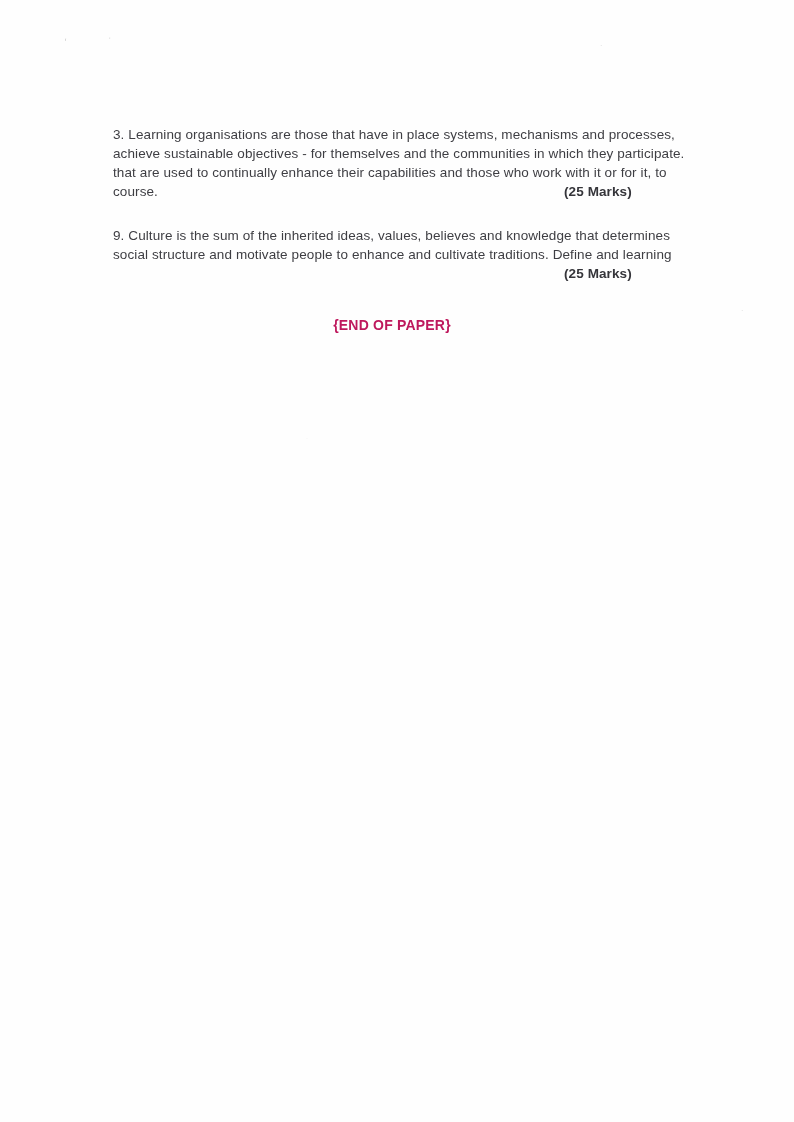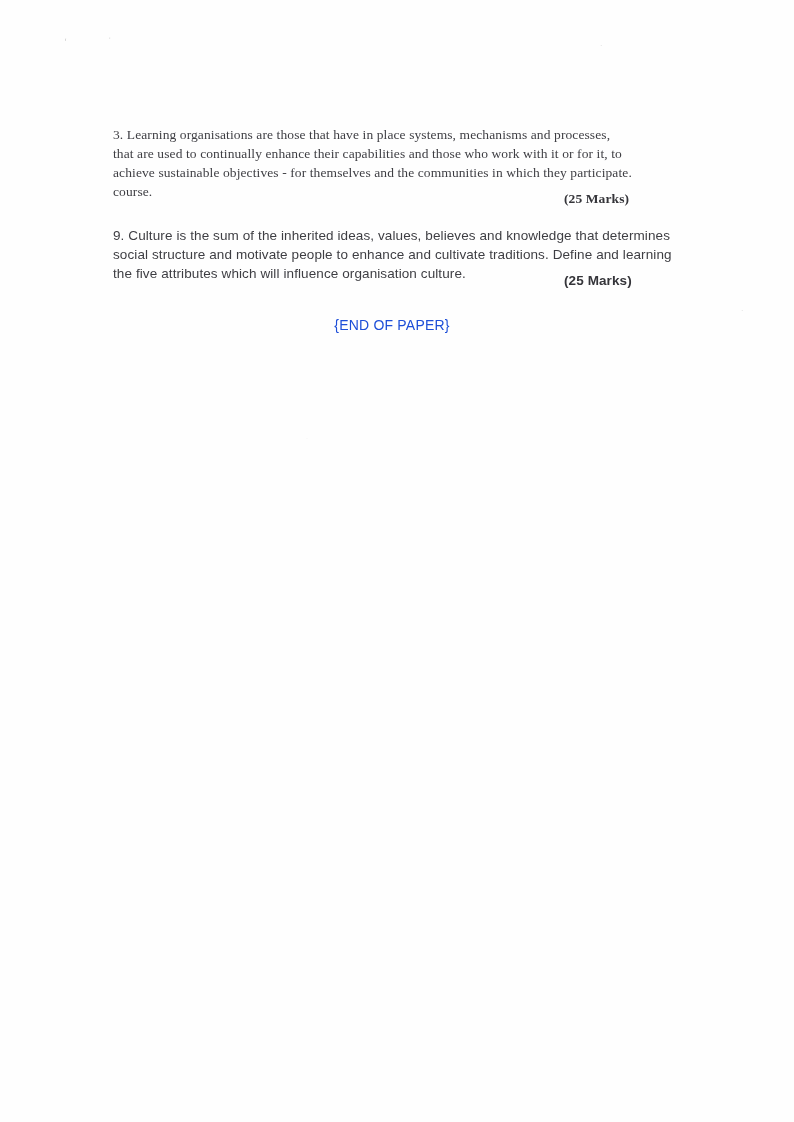--- a/index.html
+++ b/index.html
@@ -23,48 +23,47 @@
   }
   .q-block {
     position: absolute;
     left: 113px;
     width: 600px;
     font-size: 13.5px;
     line-height: 19px;
     color: #3e3e43;
     letter-spacing: 0.1px;
   }
-  .q3 { top: 125px; font-family: Liberation Serif, serif; }
+  .q3 { top: 125px; }
   .q4 { top: 226px; }
   .q-line {
     white-space: nowrap;
     height: 19px;
   }
   .q-lastline {
     position: relative;
     white-space: nowrap;
     height: 19px;
   }
   .marks {
     position: absolute;
     left: 451px;
     top: 0;
     font-weight: bold;
     color: #35353a;
-    margin-top: 7px;
   }
   .end-of-paper {
     position: absolute;
     left: 0;
     top: 317px;
     width: 784px;
     text-align: center;
     font-size: 14px;
-    font-weight: normal;
-    color: #1d4ed8;
+    font-weight: bold;
+    color: #be185d;
     letter-spacing: 0.2px;
   }
   
   .speck {
     position: absolute;
     color: #9a9a9a;
     opacity: 0.55;
     font-size: 9px;
     line-height: 9px;
   }
@@ -80,32 +79,31 @@
 <div class="scan-page">
 
   <span class="speck speck-1">ʻ</span>
   <span class="speck speck-2">ʹ</span>
   <span class="speck speck-3">·</span>
   <span class="speck speck-4">·</span>
   <span class="speck speck-5">·</span>
 
   <div class="q-block q3">
     <div class="q-line">3. Learning organisations are those that have in place systems, mechanisms and processes,</div>
+    <div class="q-line">achieve sustainable objectives - for themselves and the communities in which they participate.</div>
     <div class="q-line">that are used to continually enhance their capabilities and those who work with it or for it, to</div>
-    <div class="q-line">achieve sustainable objectives - for themselves and the communities in which they participate.</div>
     <div class="q-lastline">
       <span>course.</span>
       <span class="marks">(25 Marks)</span>
     </div>
   </div>
 
   <div class="q-block q4">
     <div class="q-line">9. Culture is the sum of the inherited ideas, values, believes and knowledge that determines</div>
     <div class="q-line">social structure and motivate people to enhance and cultivate traditions. Define and learning</div>
     <div class="q-lastline">
-      <span>the five attributes which will influence organisation culture.</span>
       <span class="marks">(25 Marks)</span>
     </div>
   </div>
 
   <div class="end-of-paper">{END OF PAPER}</div>
 
 </div>
 
 </body></html>

